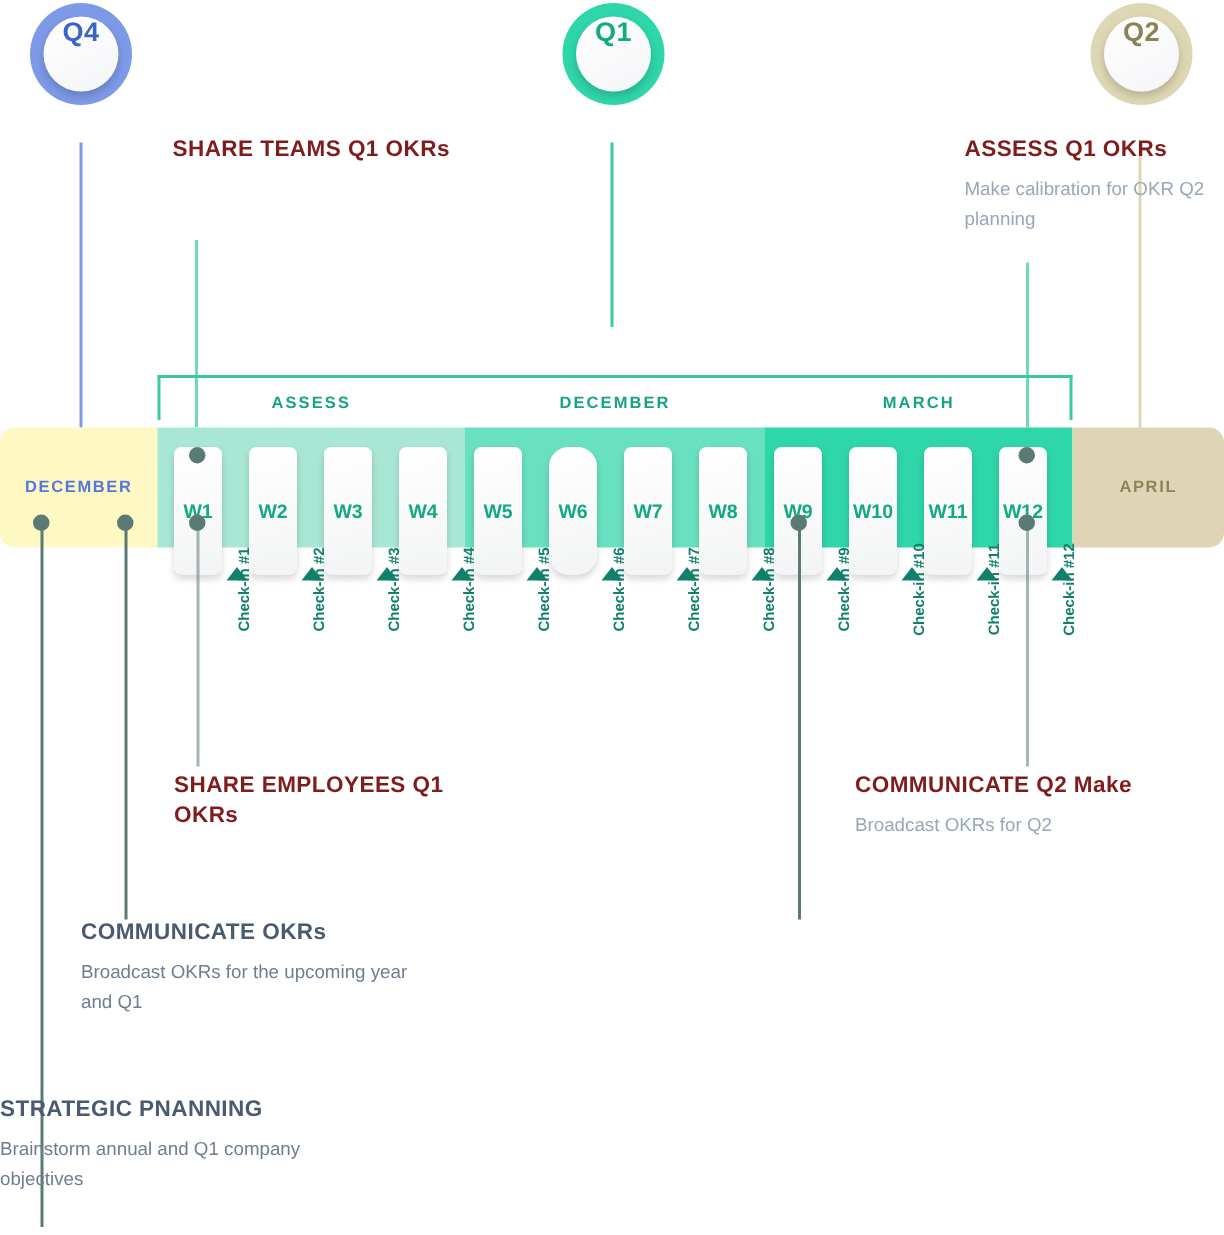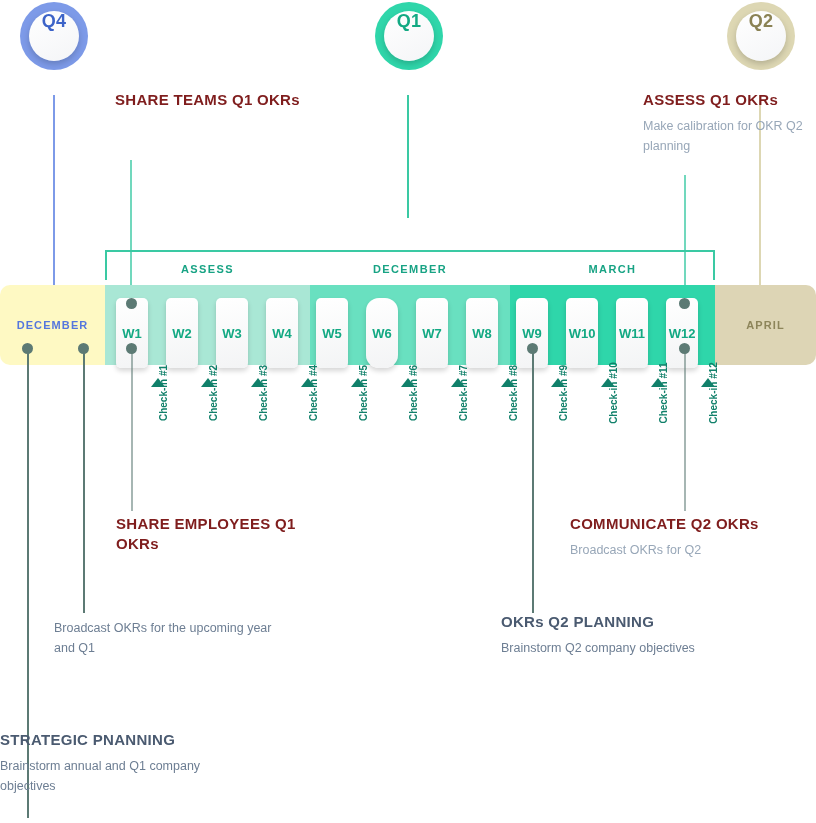--- a/index.html
+++ b/index.html
@@ -74,21 +74,21 @@
   .seg.mar   { background: #2fd6aa; }
   .seg.apr   { background: #ddd5b5; border-radius: 0 10px 10px 0; }
   .seg-label {
     width: 100%; text-align: center;
     font-size: 11px; font-weight: 700; letter-spacing: 1.1px;
   }
   .seg.dec .seg-label { color: #5577dd; }
   .seg.apr .seg-label { color: #8d855a; }
 
   .week {
-    position: absolute; top: 13px; width: 32px; height: 70px;
+    position: absolute; top: 13px; width: 32px; height: 85px;
     background: linear-gradient(170deg,#ffffff 0%,#f3f4f5 100%);
     border-radius: 5px;
     box-shadow: 0 3px 5px rgba(0,0,0,.16);
     display: flex; align-items: center; justify-content: center;
     font-size: 13px; font-weight: 700; color: #13a983;
   }
 
   
   .dot {
     position: absolute; width: 11px; height: 11px; border-radius: 50%;
@@ -258,31 +258,28 @@
         <div class="tri"></div>
         <div class="ctxt">Check-in #12</div>
       </div>
     </div>
 
   <div class="callout muted" style="left:116px; top:514px; width:220px;">
     <div class="ctitle">SHARE EMPLOYEES Q1 OKRs</div>
   </div>
 
   <div class="callout muted" style="left:570px; top:514px; width:246px;">
-    <div class="ctitle">COMMUNICATE Q2 OKRs</div>
+    <div class="ctitle">COMMUNICATE Q2 Make</div>
     <div class="csub">Broadcast OKRs for Q2</div>
   </div>
 
   <div class="callout" style="left:54px; top:612px; width:230px;">
+    <div class="ctitle">COMMUNICATE OKRs</div>
     <div class="csub">Broadcast OKRs for the upcoming year and Q1</div>
   </div>
 
-  <div class="callout" style="left:501px; top:612px; width:220px;">
-    <div class="ctitle">OKRs Q2 PLANNING</div>
-    <div class="csub">Brainstorm Q2 company objectives</div>
-  </div>
 
   <div class="callout" style="left:0px; top:730px; width:240px;">
     <div class="ctitle">STRATEGIC PNANNING</div>
     <div class="csub">Brainstorm annual and Q1 company objectives</div>
   </div>
 
 </div>
 
 </body></html>

